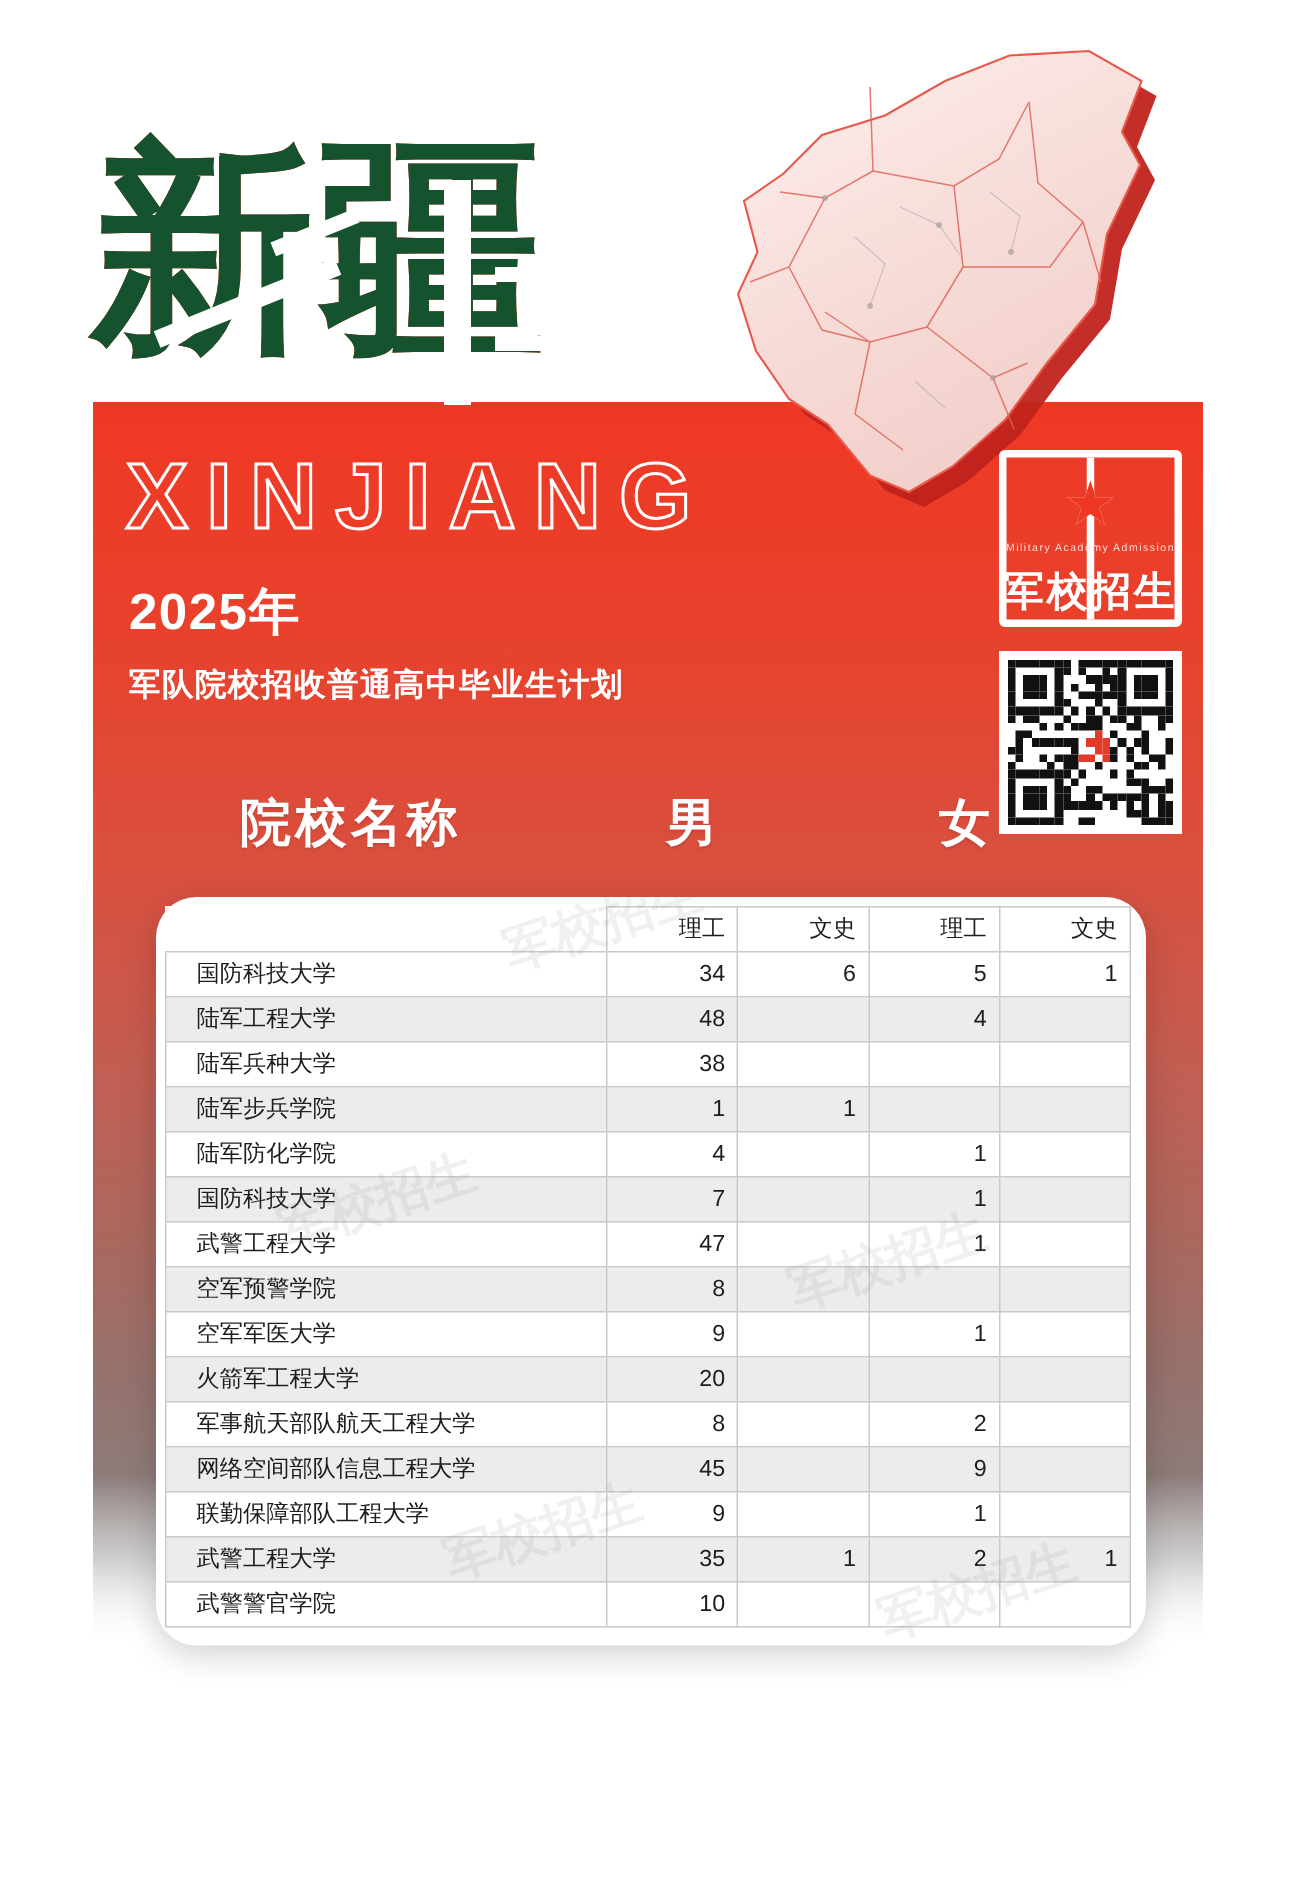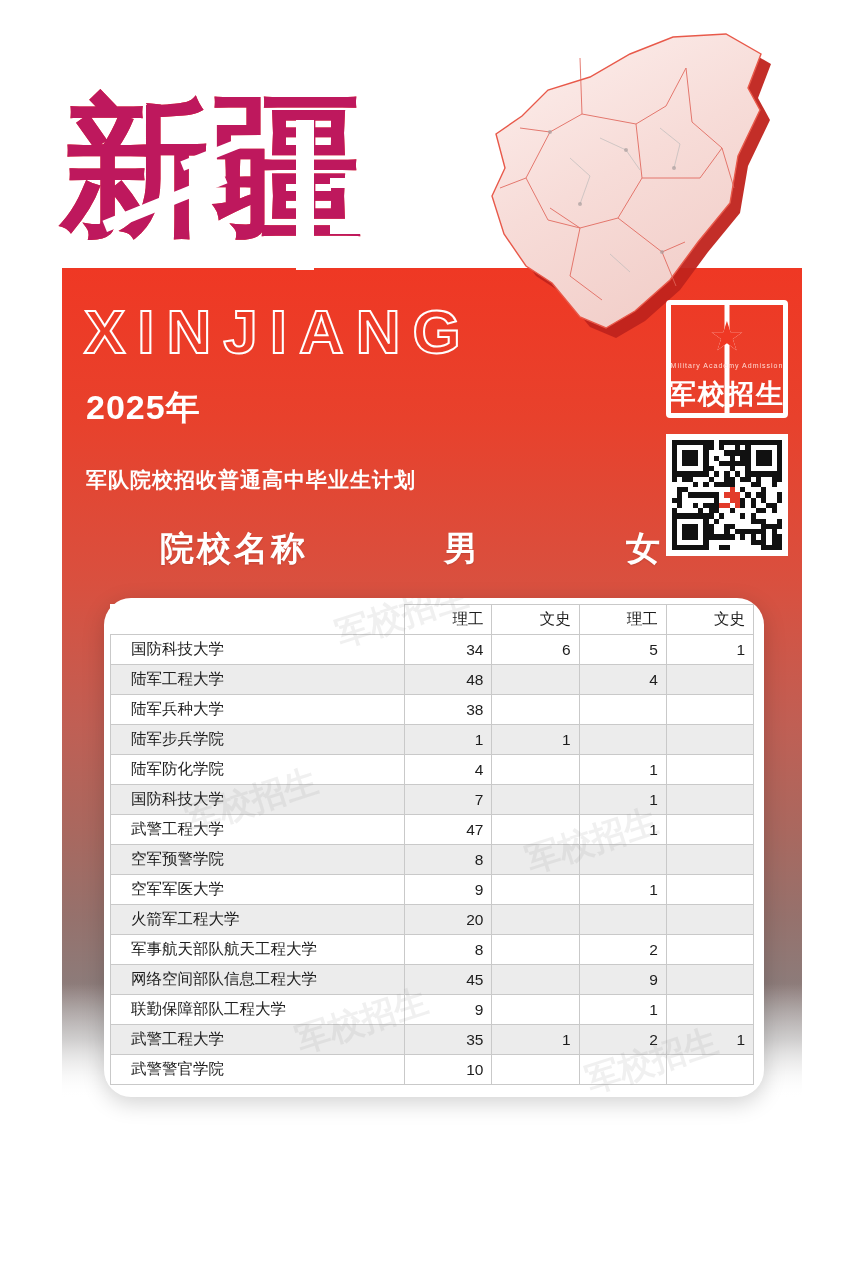--- a/index.html
+++ b/index.html
@@ -41,21 +41,21 @@
 
   
   .title-cn {
     position: absolute;
     left: 60px; top: 92px;
     font-family: "DejaVu Sans", "Liberation Sans", sans-serif;
     font-size: 150px;
     font-weight: 700;
     letter-spacing: 4px;
     line-height: 1;
-    color: #be185d;
+    color: #14532d;
     text-shadow: 0 0 0 #ee3a24;
     z-index: 6;
   }
 
   
   .slash {
     position: absolute;
     background: #ffffff;
     transform: rotate(-22deg);
     z-index: 7;
@@ -87,21 +87,20 @@
     letter-spacing: 1px;
     z-index: 6;
     text-align: right;
   }
   .subtitle {
     position: absolute;
     left: 86px; top: 442px;
     font-size: 21px; font-weight: 700; color: #ffffff;
     letter-spacing: 1px;
     z-index: 6;
-    margin-top: 24px;
   }
 
   
   .badge {
     position: absolute;
     right: 76px; top: 300px;
     width: 122px; height: 118px;
     z-index: 6;
   }
   .badge-box {

